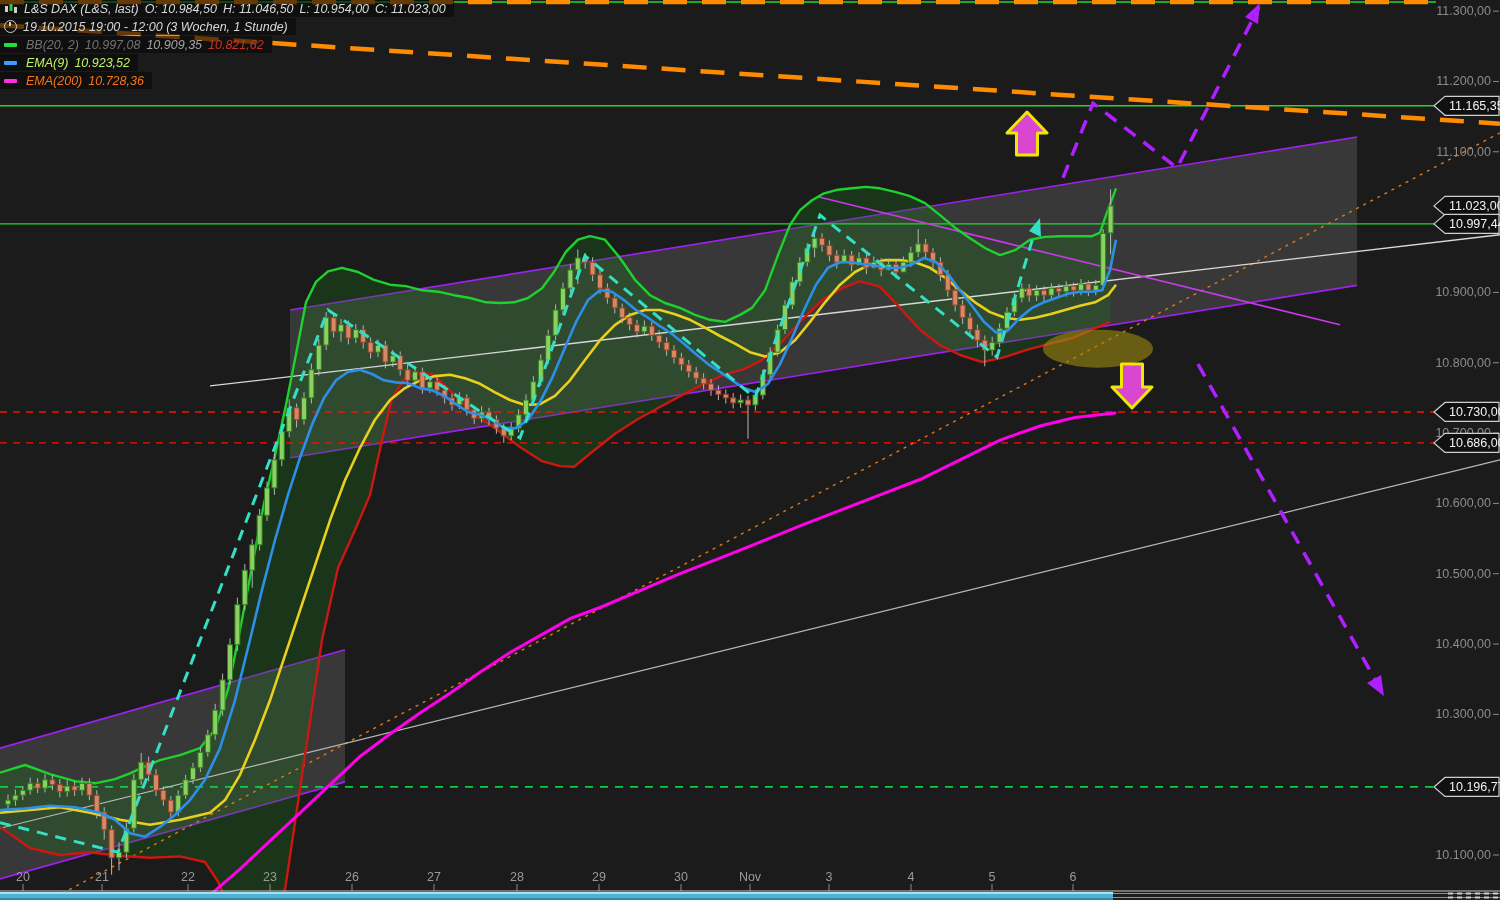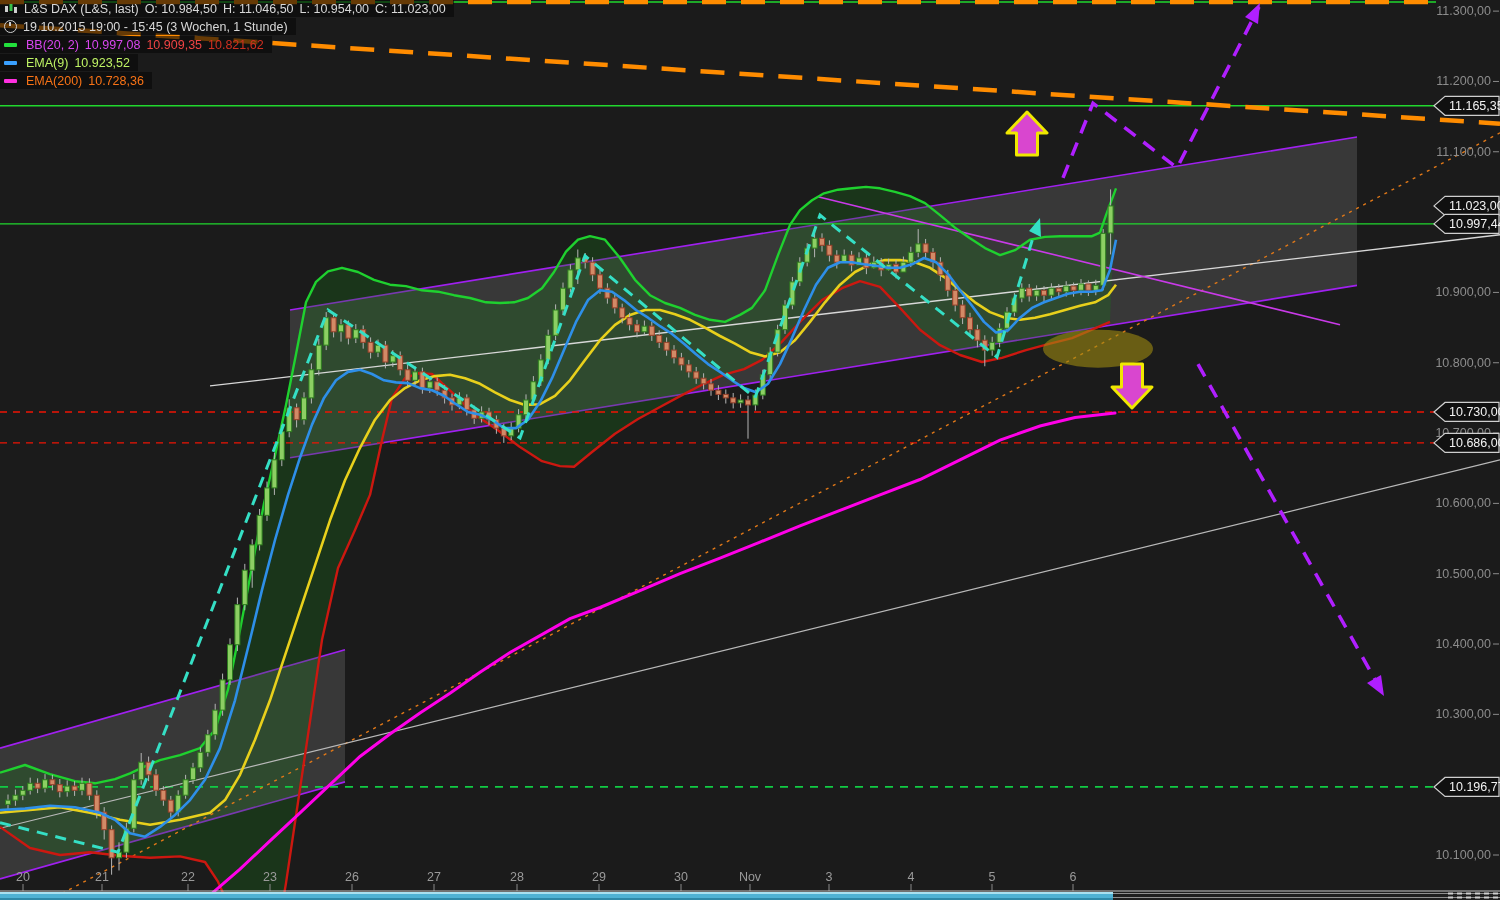--- a/index.html
+++ b/index.html
@@ -1,27 +1,27 @@
 <!DOCTYPE html>
 <html><head>
 <meta charset="utf-8">
 <style>
   html,body{margin:0;padding:0;background:#111;}
   #root{position:relative;width:1500px;height:900px;background:#1b1b1b;overflow:hidden;
         font-family:"Liberation Sans",sans-serif;}
   #cv{position:absolute;left:0;top:0;}
-  .hdr{position:absolute;left:0;top:0;z-index:5;}
+  .hdr{position:absolute;left:0;top:0;z-index:5;font-style:italic;}
   .hrow{display:flex;align-items:center;gap:6px;background:rgba(8,8,8,0.62);
         width:fit-content;padding:1px 8px 1px 4px;font-size:12.5px;color:#d8d8d8;
         height:15px;margin-bottom:1px;white-space:nowrap;}
   .sw{display:inline-block;width:13px;height:4px;border-radius:1px;margin-right:3px;}
   .clockic{display:inline-block;width:11px;height:11px;border:1.5px solid #cfcfcf;border-radius:50%;position:relative;}
   .clockic:after{content:"";position:absolute;left:4px;top:1px;width:1.5px;height:4px;background:#cfcfcf;}
   .candleic svg{display:block;}
-  .vG{color:#d946ef;} .vY{color:#ef4444;} .vR{color:#d03020;text-align:center;}
+  .vG{color:#737373;} .vY{color:#a3a3a3;} .vR{color:#d03020;text-align:center;}
   .vB{color:#bef264;} .vM{color:#f97316;}
 </style>
 </head>
 <body>
 
 <div id="root">
   <svg id="cv" width="1500" height="900">
       <polygon points="0,748.1082981715894 345,649.6554149085795 345,781.8635724331926 0,878.9099859353024" fill="rgba(235,235,235,0.14)"></polygon>
       <line x1="0" y1="748.1082981715894" x2="345" y2="649.6554149085795" stroke="#a020f0" stroke-width="1.6"></line>
       <line x1="0" y1="878.9099859353024" x2="345" y2="781.8635724331926" stroke="#a020f0" stroke-width="1.6"></line>
@@ -448,21 +448,21 @@
           </svg>
       </span>
       <span>L&amp;S DAX (L&amp;S, last)</span>
       <span>O: 10.984,50</span>
       <span>H: 11.046,50</span>
       <span>L: 10.954,00</span>
       <span>C: 11.023,00</span>
     </div>
     <div class="hrow">
       <span class="clockic"></span>
-      <span>19.10.2015 19:00 - 15:45 (3 Wochen, 1 Stunde)</span>
+      <span>19.10.2015 19:00 - 12:00 (3 Wochen, 1 Stunde)</span>
     </div>
     <div class="hrow">
       <span class="sw" style="background:#22e03c"></span>
       <span class="vG">BB(20, 2)</span>
       <span class="vG">10.997,08</span>
       <span class="vY">10.909,35</span>
       <span class="vR">10.821,62</span>
     </div>
     <div class="hrow">
       <span class="sw" style="background:#3aa0ff"></span>

